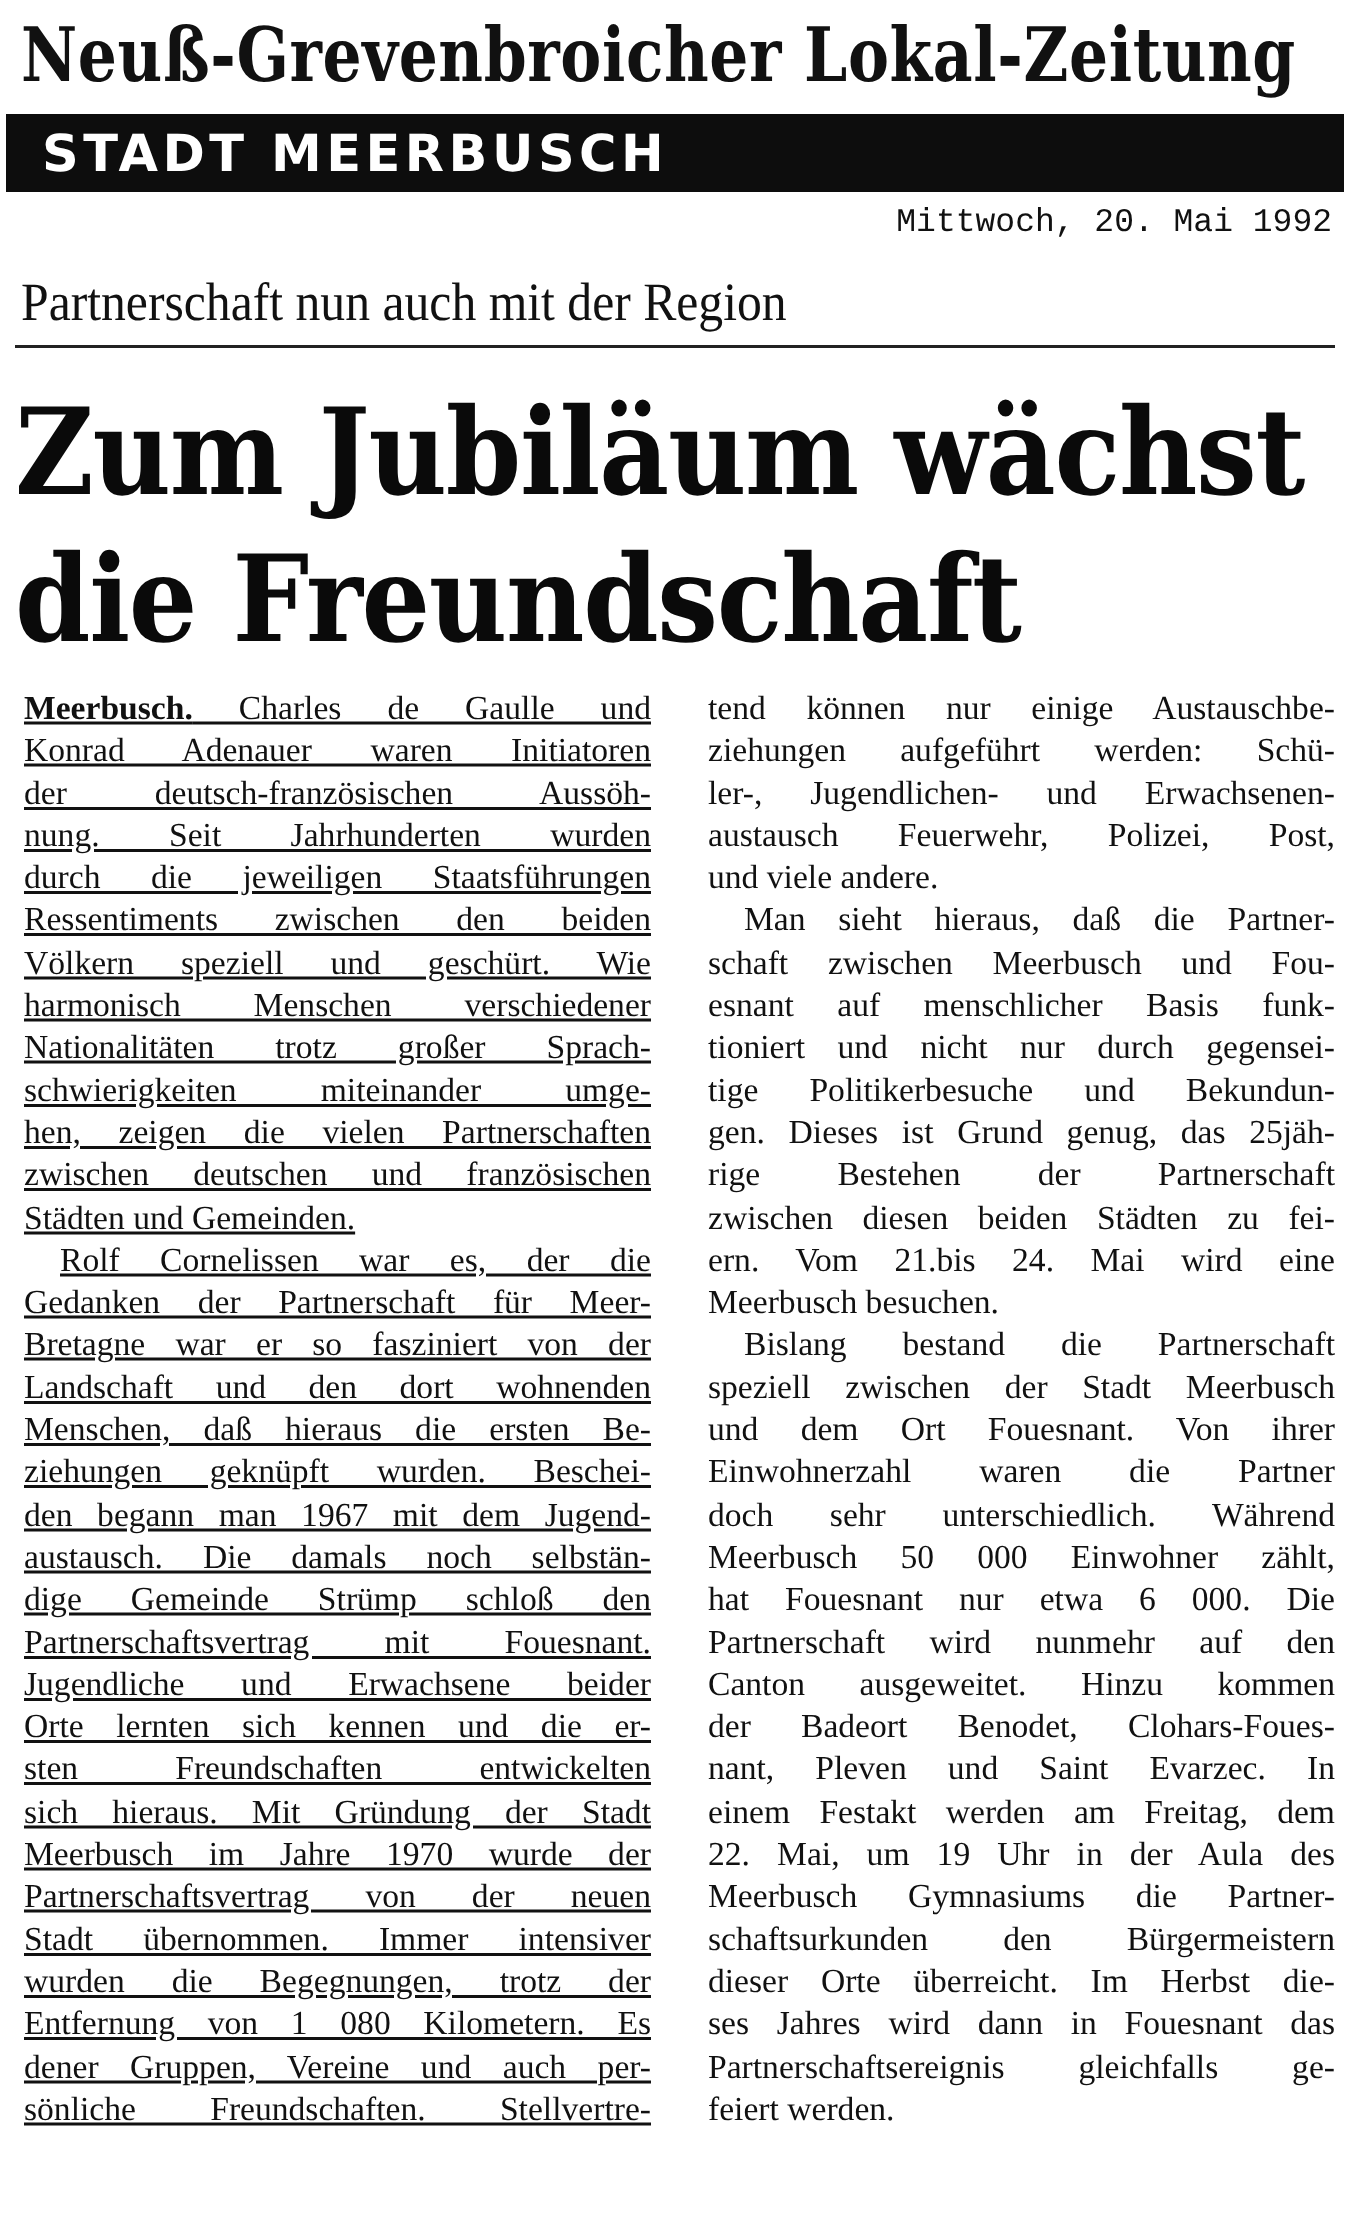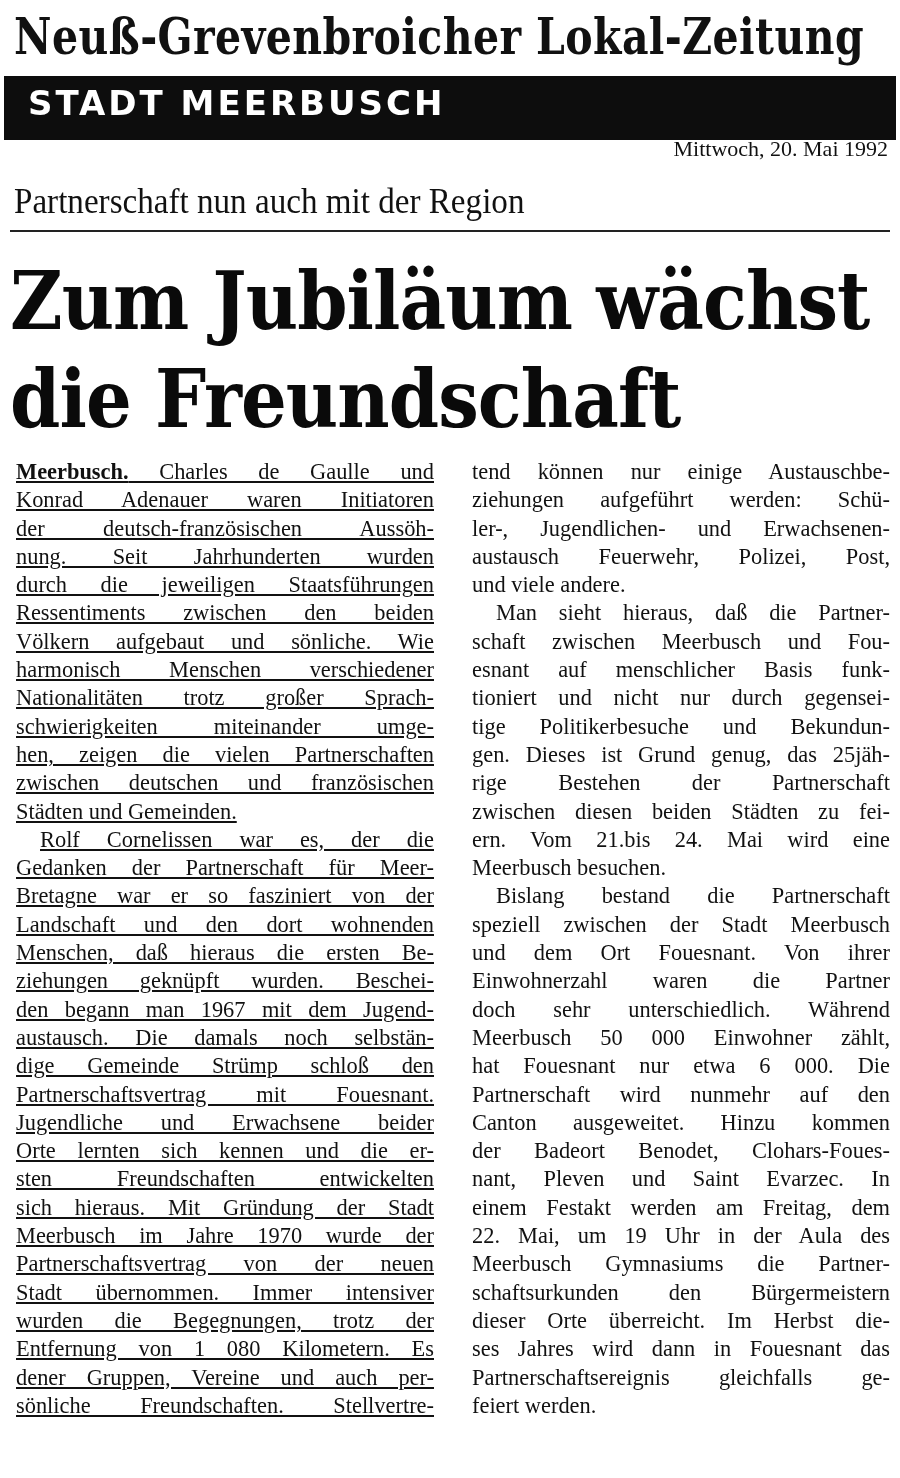--- a/index.html
+++ b/index.html
@@ -4,31 +4,31 @@
   <style>
     html, body { margin: 0; padding: 0; background: #ffffff; }
     body { width: 900px; height: 1478px; position: relative; overflow: hidden; color: #111; }
     .masthead {
       position: absolute; left: 14px; top: 4px; width: 880px; height: 66px;
       font-family: "DejaVu Serif", serif; font-weight: bold; font-size: 50px;
       letter-spacing: 0.5px; line-height: 66px; white-space: nowrap;
       transform: scaleX(0.82); transform-origin: left center; color: #111;
     }
     .section-bar {
-      position: absolute; left: 4px; top: 76px; width: 892px; height: 64px;
+      position: absolute; left: 4px; top: 76px; width: 892px; height: 52px;
       background: #0d0d0d;
     }
     .section-bar .label {
       position: absolute; left: 24px; top: 6px;
       font-family: "DejaVu Sans", sans-serif; font-weight: bold; font-size: 34px;
       letter-spacing: 3px; color: #fff; line-height: 42px;
     }
     .dateline {
       position: absolute; right: 12px; top: 136px;
-      font-family: Liberation Serif, serif; font-size: 22px; color: #111;
+      font-family: Liberation Mono, monospace; font-size: 22px; color: #111;
     }
     .kicker {
       position: absolute; left: 14px; top: 180px;
       font-family: "Liberation Serif", serif; font-size: 36px; color: #111;
       transform: scaleX(0.92); transform-origin: left top; white-space: nowrap;
     }
     .kicker-rule {
       position: absolute; left: 10px; top: 230px; width: 880px; height: 2px;
       background: #222;
     }
@@ -73,21 +73,21 @@
   <div>die Freundschaft</div>
 </div>
 
 <div class="column col-left" id="col-0">
     <span class="line"><span class="dateline-lead">Meerbusch.</span><span> Charles de Gaulle und</span></span>
     <span class="line">Konrad Adenauer waren Initiatoren</span>
     <span class="line">der deutsch-französischen Aussöh-</span>
     <span class="line">nung. Seit Jahrhunderten wurden</span>
     <span class="line">durch die jeweiligen Staatsführungen</span>
     <span class="line">Ressentiments zwischen den beiden</span>
-    <span class="line">Völkern aufgebaut und sönliche. Wie</span>
+    <span class="line">Völkern speziell und geschürt. Wie</span>
     <span class="line">harmonisch Menschen verschiedener</span>
     <span class="line">Nationalitäten trotz großer Sprach-</span>
     <span class="line">schwierigkeiten miteinander umge-</span>
     <span class="line">hen, zeigen die vielen Partnerschaften</span>
     <span class="line">zwischen deutschen und französischen</span>
     <span class="line last">Städten und Gemeinden.</span>
     <span class="line indent">Rolf Cornelissen war es, der die</span>
     <span class="line">Gedanken der Partnerschaft für Meer-</span>
     <span class="line">Bretagne war er so fasziniert von der</span>
     <span class="line">Landschaft und den dort wohnenden</span>

